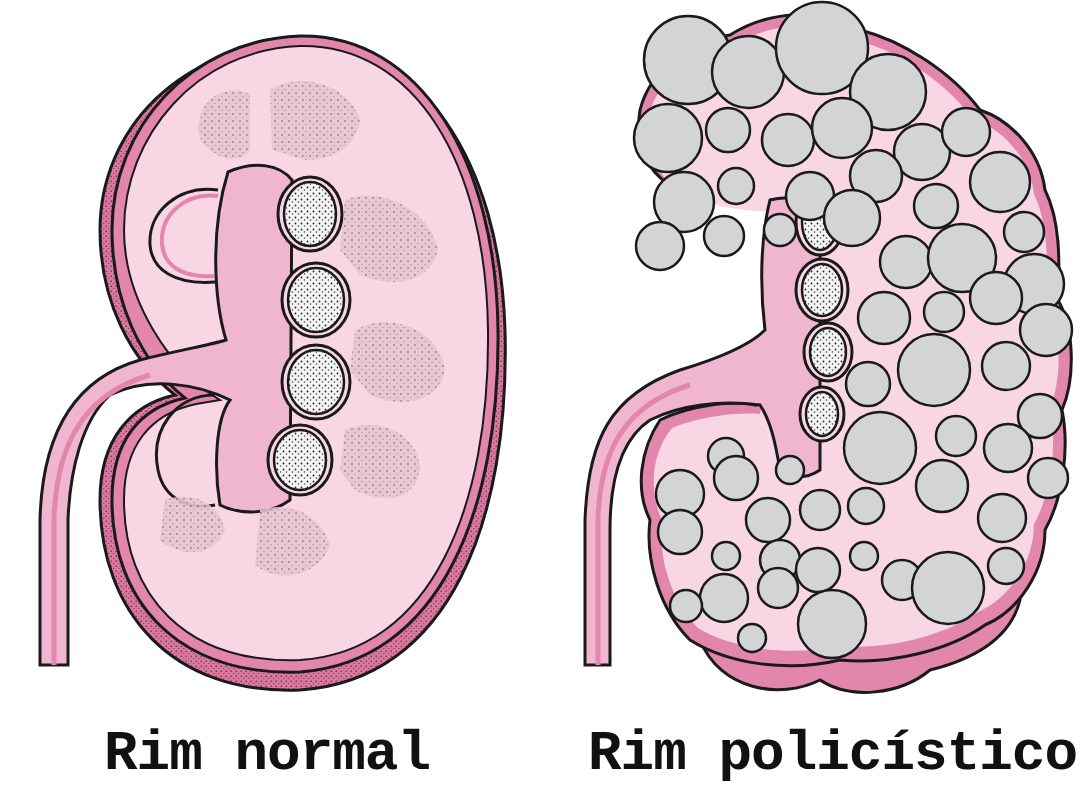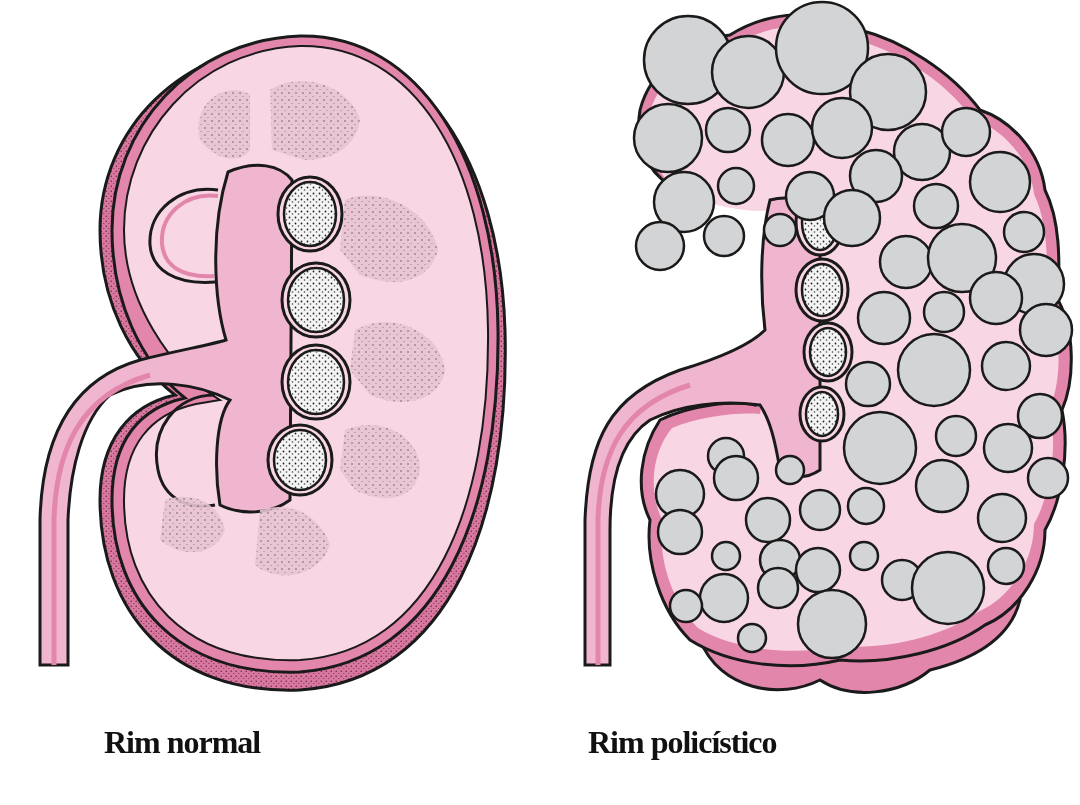--- a/index.html
+++ b/index.html
@@ -1,23 +1,23 @@
 <!DOCTYPE html>
 <html><head>
   <meta charset="utf-8">
   <style>
     html, body { margin: 0; padding: 0; background: #ffffff; }
     body { width: 1080px; height: 805px; position: relative; overflow: hidden; }
     #stage { position: absolute; left: 0; top: 0; width: 1080px; height: 805px; }
     .caption {
       position: absolute;
       top: 726px;
-      font-family: Liberation Serif, serif;
+      font-family: Liberation Mono, monospace;
       font-weight: bold;
-      font-size: 32px;
+      font-size: 56px;
       letter-spacing: -1px;
       color: #111111;
       line-height: 1;
       white-space: nowrap;
     }
     #caption-normal { left: 104px; }
     #caption-poly { left: 588px; }
   </style>
 </head>
 <body>

